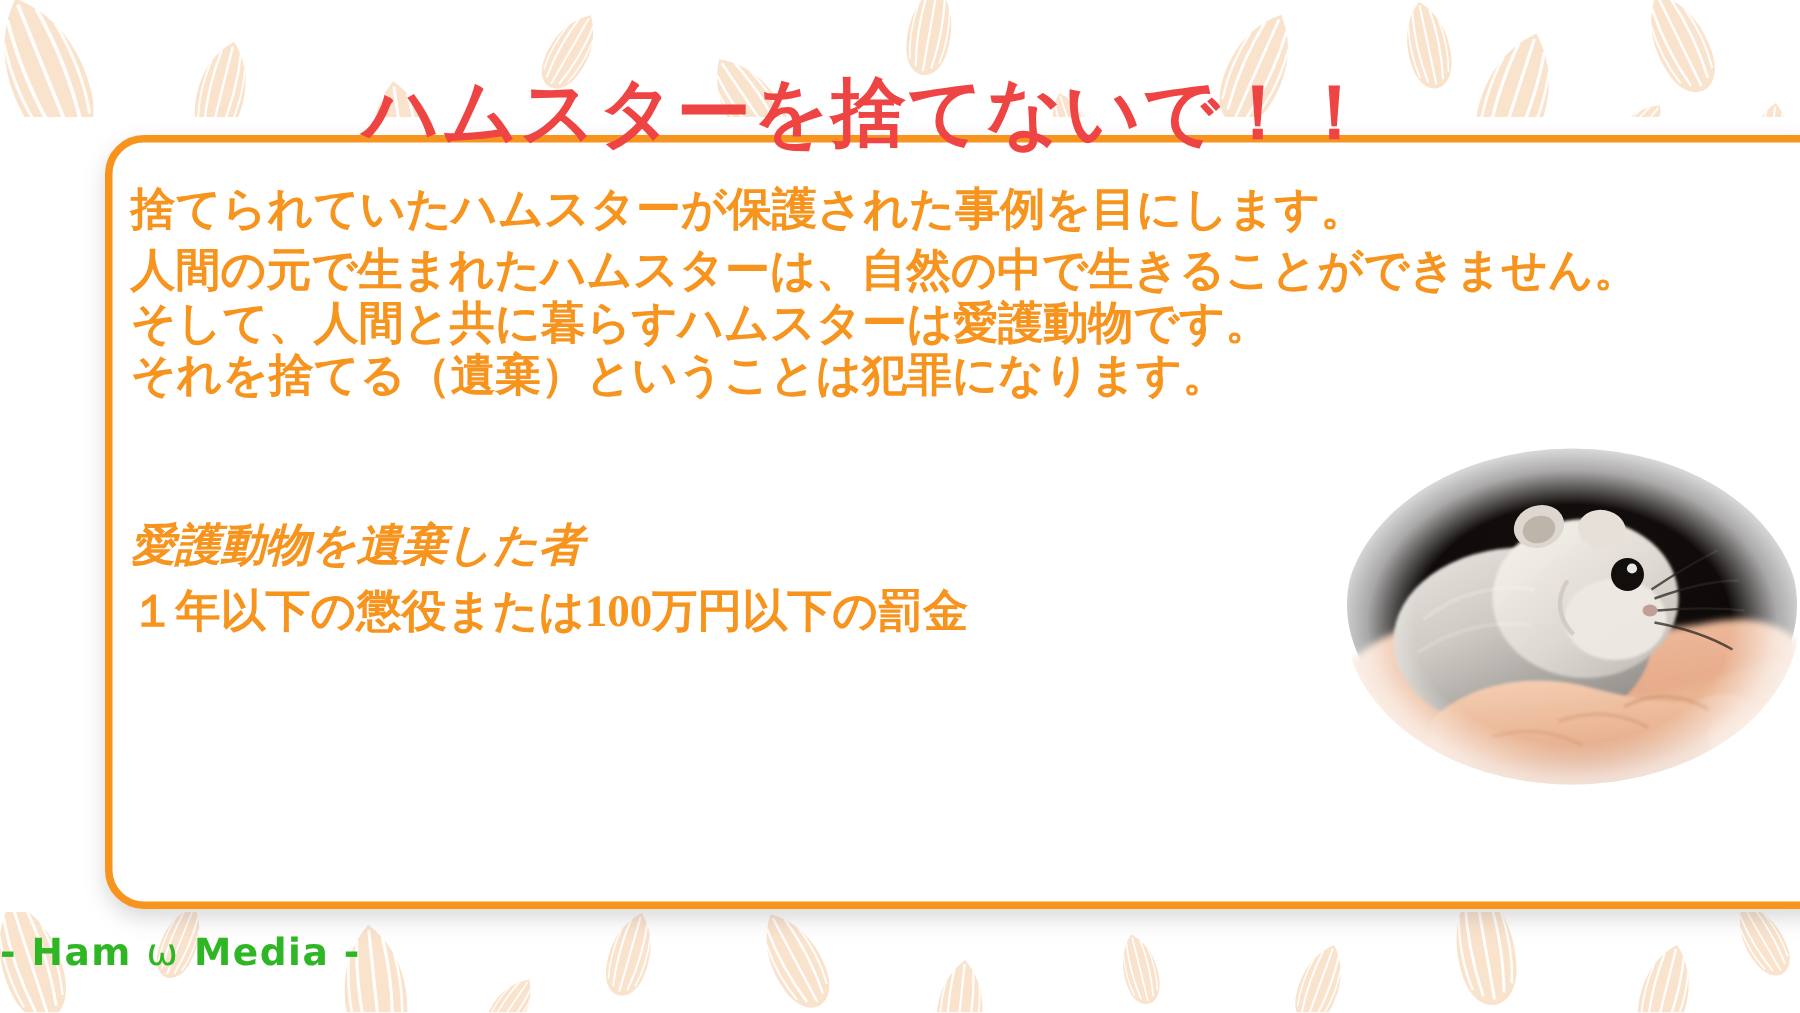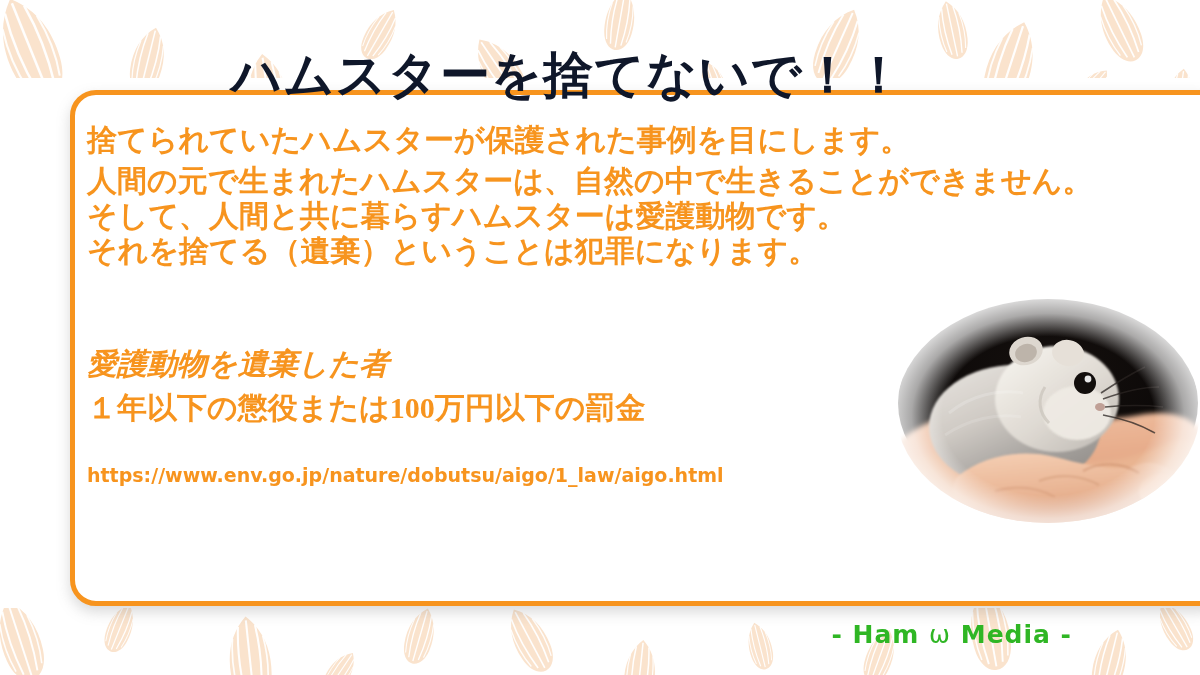--- a/index.html
+++ b/index.html
@@ -33,28 +33,28 @@
     top: 78px;
     height: 530px;
     background: #ffffff;
     z-index: 1;
   }
 
   
   #title {
     position: absolute;
     top: 14px;
-    left: 0;
+    left: 11px;
     width: 1136px;
     text-align: center;
     z-index: 3;
     font-size: 50px;
     font-weight: bold;
     letter-spacing: 1px;
-    color: #0f172a;
+    color: #ef4444;
     line-height: 1.1;
     white-space: nowrap;
   }
 
   
   #card {
     position: absolute;
     left: 22px;
     top: 90px;
     width: 1156px;
@@ -129,21 +129,21 @@
     z-index: 4;
   }
   #photo svg { display: block; }
 
   
   #footer {
     position: absolute;
     left: 0;
     top: 620px;
     width: 1072px;
-    text-align: right;
+    text-align: left;
     z-index: 5;
     color: #2fb624;
     font-weight: bold;
     font-size: 25px;
     letter-spacing: 1px;
     white-space: nowrap;
   }
   #footer .omega {
     color: #2fb624;
     font-weight: normal;
@@ -211,21 +211,20 @@
         <div class="body-line">人間の元で生まれたハムスターは、自然の中で生きることができません。</div>
         <div class="body-line">そして、人間と共に暮らすハムスターは愛護動物です。</div>
         <div class="body-line">それを捨てる（遺棄）ということは犯罪になります。</div>
       </div>
 
       <div id="penalty-block">
         <div class="body-line">愛護動物を遺棄した者</div>
         <div class="body-line">１年以下の懲役または100万円以下の罰金</div>
       </div>
 
-      <a id="source-url" style="text-decoration:none;">https://www.env.go.jp/nature/dobutsu/aigo/1_law/aigo.html</a>
 
 
       <div id="photo">
         <svg width="322" height="242" viewBox="0 0 322 242">
           <defs>
             <radialGradient id="vig" cx="50%" cy="50%" r="53%">
               <stop offset="0%" stop-color="#ffffff" stop-opacity="0"></stop>
               <stop offset="62%" stop-color="#ffffff" stop-opacity="0"></stop>
               <stop offset="80%" stop-color="#ffffff" stop-opacity="0.65"></stop>
               <stop offset="100%" stop-color="#ffffff" stop-opacity="1"></stop>

